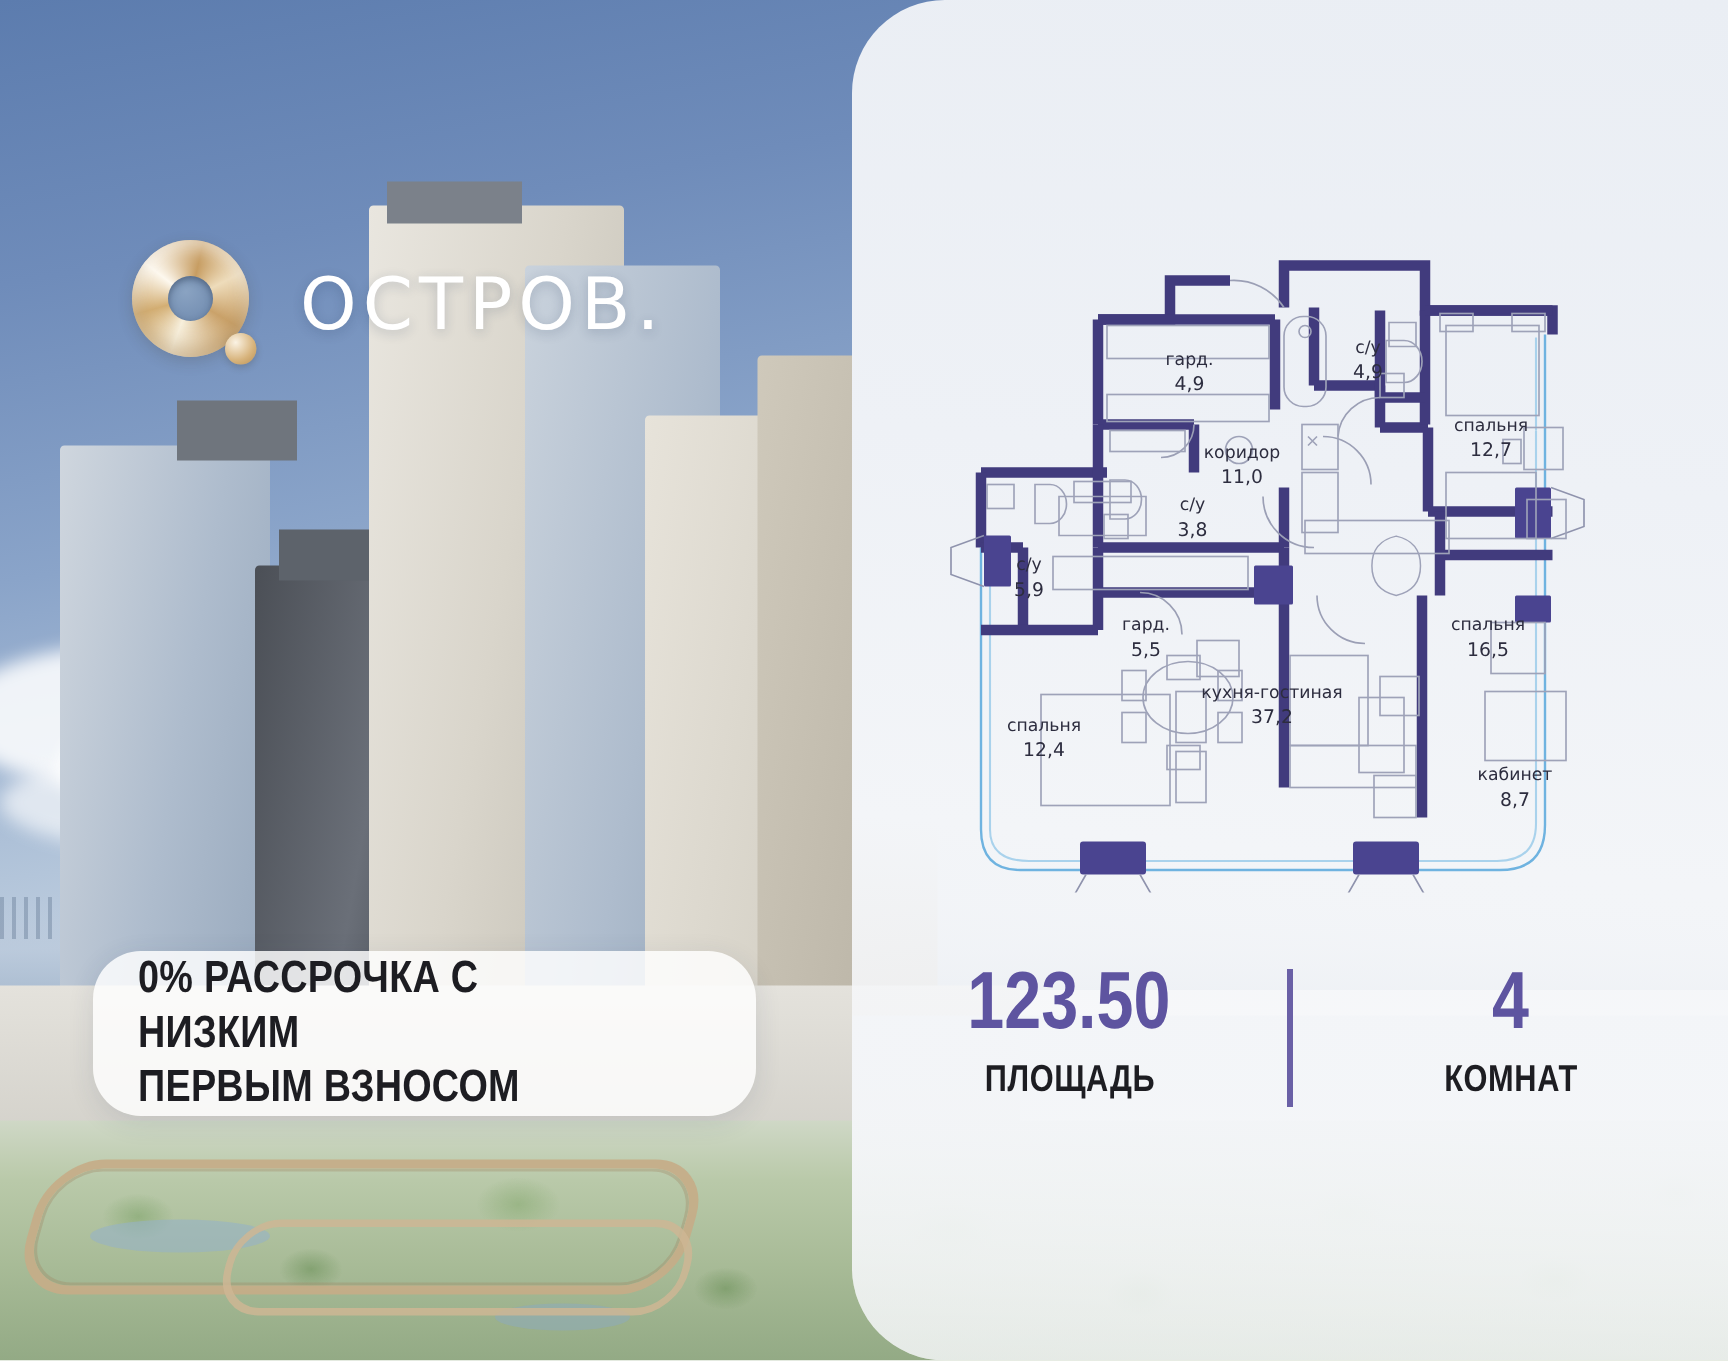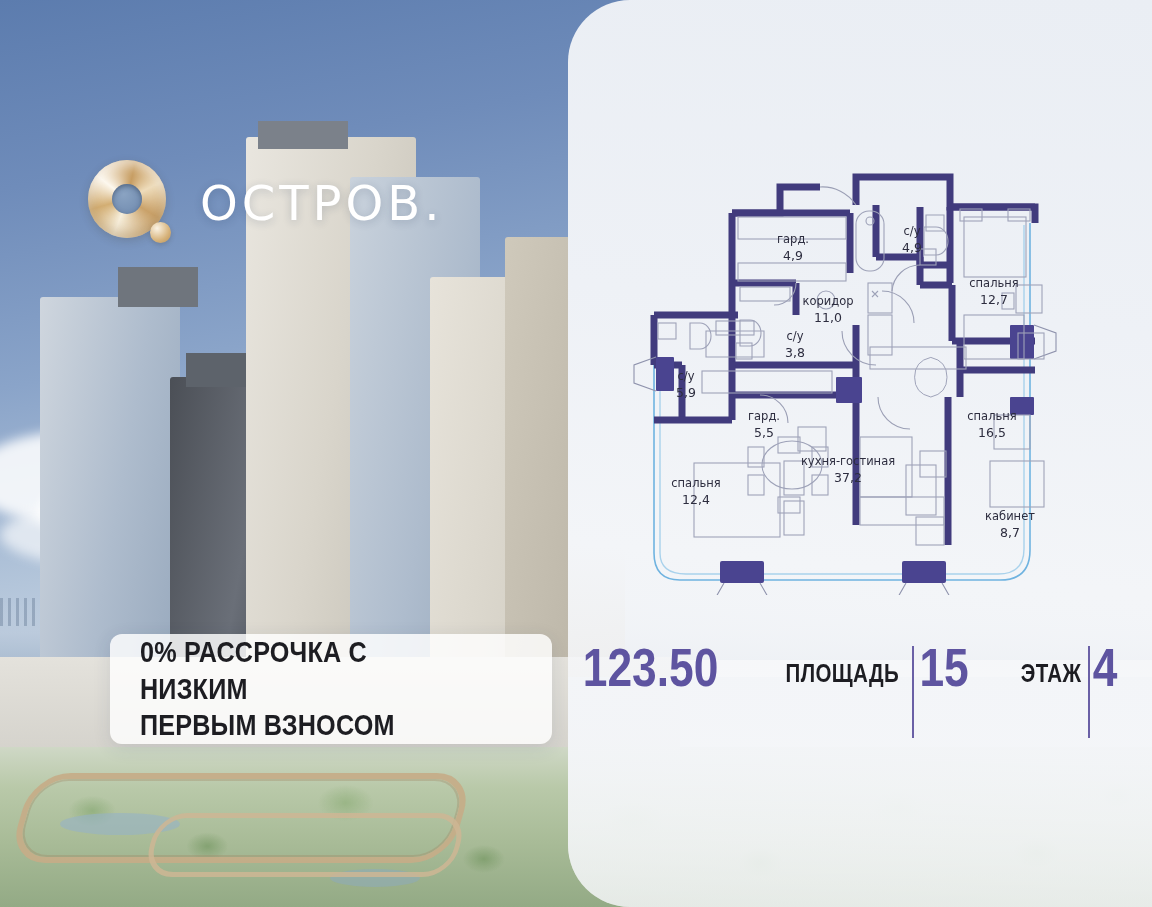--- a/index.html
+++ b/index.html
@@ -78,43 +78,43 @@
   .ring::after{content:"";position:absolute;left:24px;top:24px;width:30px;height:30px;border-radius:50%;
       background:radial-gradient(circle at 40% 35%,#8aa3c2,#6d88ad);
       box-shadow:inset 0 2px 5px rgba(40,55,80,.5);}
   .ring-dot{position:absolute;left:62px;top:62px;width:21px;height:21px;border-radius:50%;
       background:radial-gradient(circle at 34% 30%,#fbf3e4,#d7b37b 60%,#b88f53);
       box-shadow:0 2px 5px rgba(60,50,30,.22);}
   .logo-text{color:#fff;font-size:48px;font-weight:400;letter-spacing:4px;line-height:1;
       font-family:"DejaVu Sans",sans-serif;text-shadow:0 2px 8px rgba(30,50,80,.22);}
 
   
-  .promo{position:absolute;left:62px;top:634px;width:442px;height:110px;border-radius:12px;
+  .promo{position:absolute;left:62px;top:634px;width:442px;height:110px;border-radius:32px;
       background:rgba(255,255,255,.82);box-shadow:0 4px 18px rgba(40,60,90,.12);
-      display:flex;align-items:center;padding:0 30px;box-sizing:border-box;margin-left:48px;}
+      display:flex;align-items:center;padding:0 30px;box-sizing:border-box;}
   .promo-text{font-family:"Liberation Sans Narrow","Liberation Sans",sans-serif;
       font-weight:700;font-size:30px;line-height:1.22;color:#1d1d22;letter-spacing:.2px;
       transform:scaleX(.84);transform-origin:left center;white-space:pre-line;}
 
   
   .card{position:absolute;left:568px;top:0;width:584px;height:907px;
       border-top-left-radius:62px;border-bottom-left-radius:62px;overflow:hidden;padding-left:12px;}
   .card-bg{position:absolute;inset:0;
       background:linear-gradient(185deg,#eaeef4 0%,#eef1f6 35%,#f3f5f8 62%,rgba(246,247,249,.86) 78%,rgba(250,250,250,.62) 100%);}
   .card-fade{position:absolute;left:0;bottom:0;width:584px;height:230px;
       background:linear-gradient(180deg,rgba(243,245,248,.95),rgba(243,245,248,.55));}
 
   
   .plan{position:absolute;left:52px;top:165px;width:480px;height:430px;}
   .plan svg{display:block;}
 
   
   .stats{position:absolute;left:568px;top:640px;width:584px;height:110px;
       display:flex;align-items:flex-start;}
-  .stat{flex:1;display:flex;flex-direction:row;align-items:center;justify-content:flex-start;gap:40px;}
+  .stat{flex:1;display:flex;flex-direction:column;align-items:center;justify-content:flex-start;}
   .stat-value{font-family:"Liberation Sans Narrow","Liberation Sans",sans-serif;
       font-weight:700;font-size:54px;line-height:1;color:#5e54a0;letter-spacing:0px;
       transform:scaleX(.82);}
   .stat-label{font-family:"Liberation Sans Narrow","Liberation Sans",sans-serif;
       font-weight:700;font-size:25px;line-height:1;color:#1d1d22;margin-top:13px;letter-spacing:.5px;
       transform:scaleX(.82);}
   .divider{width:2px;height:92px;background:#6a60a6;margin-top:6px;flex:0 0 2px;}
 </style>
 </head>
 <body>
@@ -348,24 +348,20 @@
       </svg>
     </div>
   </div>
 
   <div class="stats">
     <div class="stat">
       <div class="stat-value">123.50</div>
       <div class="stat-label">ПЛОЩАДЬ</div>
     </div>
     <div class="divider"></div>
-    <div class="stat">
-      <div class="stat-value">15</div>
-      <div class="stat-label">ЭТАЖ</div>
-    </div>
     <div class="divider"></div>
     <div class="stat">
       <div class="stat-value">4</div>
       <div class="stat-label">КОМНАТ</div>
     </div>
   </div>
 
 </div>
 
 </body></html>

